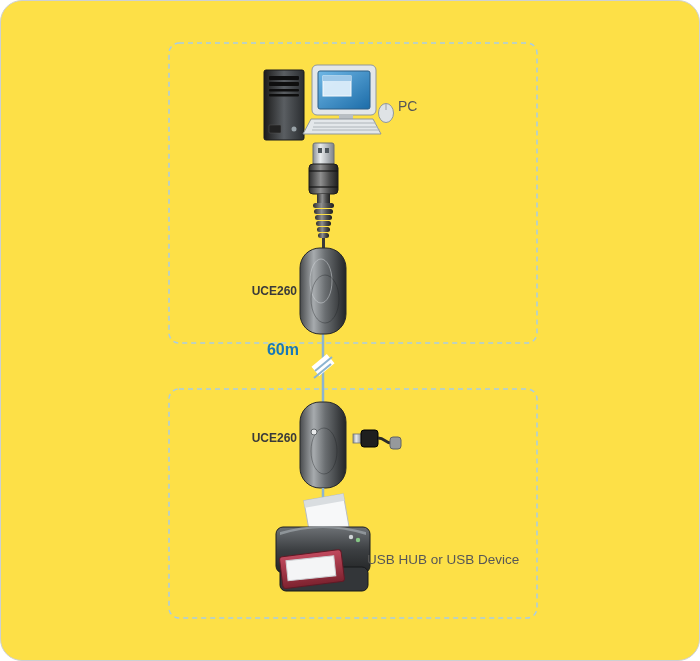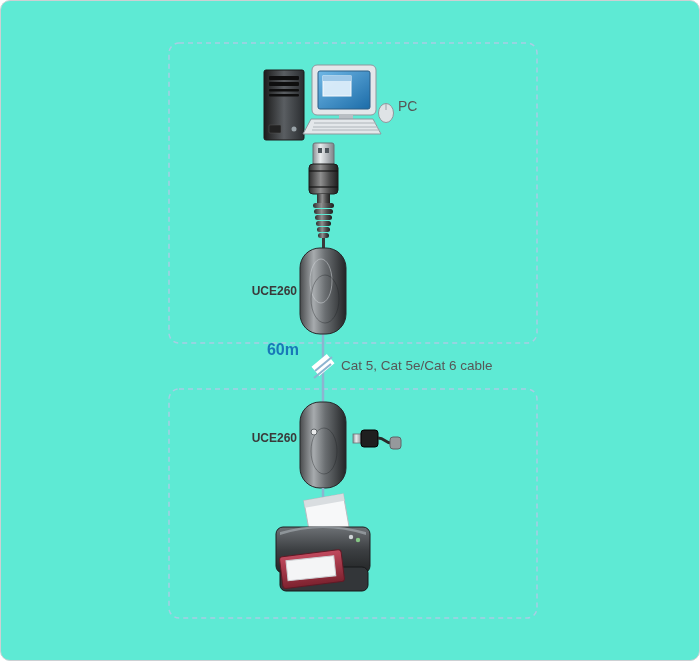--- a/index.html
+++ b/index.html
@@ -1,18 +1,18 @@
 <!DOCTYPE html>
 <html><head>
 <meta charset="utf-8">
 <style>
   html,body{margin:0;padding:0;background:#ffffff;}
   .canvas{
     position:relative;width:698px;height:659px;
-    border:1px solid #cdd0d3;border-radius:10px;background:#5eead4;
+    border:1px solid #cdd0d3;border-radius:22px;background:#fde047;
     overflow:hidden;
     font-family:"Liberation Sans","DejaVu Sans",sans-serif;
   }
   .art{position:absolute;left:0;top:0;}
   .lbl{position:absolute;color:#575757;font-size:14px;white-space:nowrap;line-height:1.2;}
   .lbl-unit{font-weight:bold;color:#3a3a3a;width:70px;text-align:right;font-size:12px;}
   .lbl-distance{font-weight:bold;color:#1878b8;font-size:16px;width:48px;text-align:right;}
   .lbl-small{font-size:13.5px;}
 </style>
 </head>
@@ -155,18 +155,18 @@
       </g>
     </g>
   </svg>
 
   <div class="lbl" style="left:397px;top:97px;">PC</div>
 
   <div class="lbl lbl-unit" style="left:226px;top:283px;">UCE260</div>
 
   <div class="lbl lbl-distance" style="left:250px;top:339px;">60m</div>
 
-  <div class="lbl lbl-small" style="left:340px;top:357px;">Cat 5, Cat 5e/Cat 6 cable</div>
 
   <div class="lbl lbl-unit" style="left:226px;top:430px;">UCE260</div>
 
+  <div class="lbl lbl-small" style="left:366px;top:551px;">USB HUB or USB Device</div>
 
 </div>
 
 </body></html>

